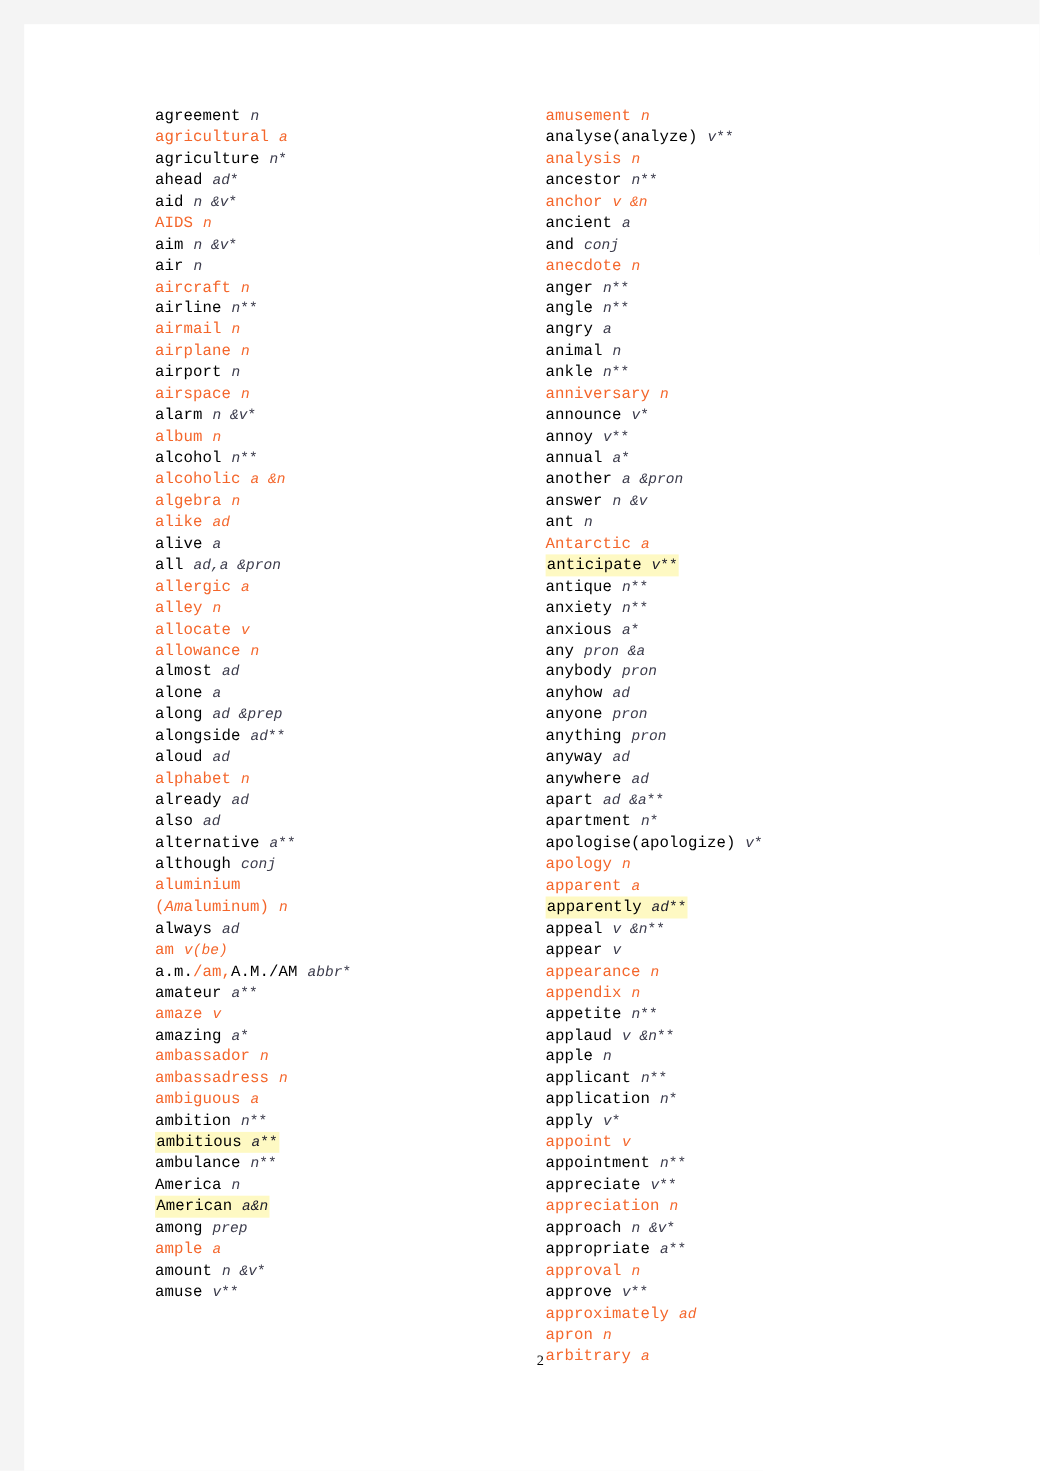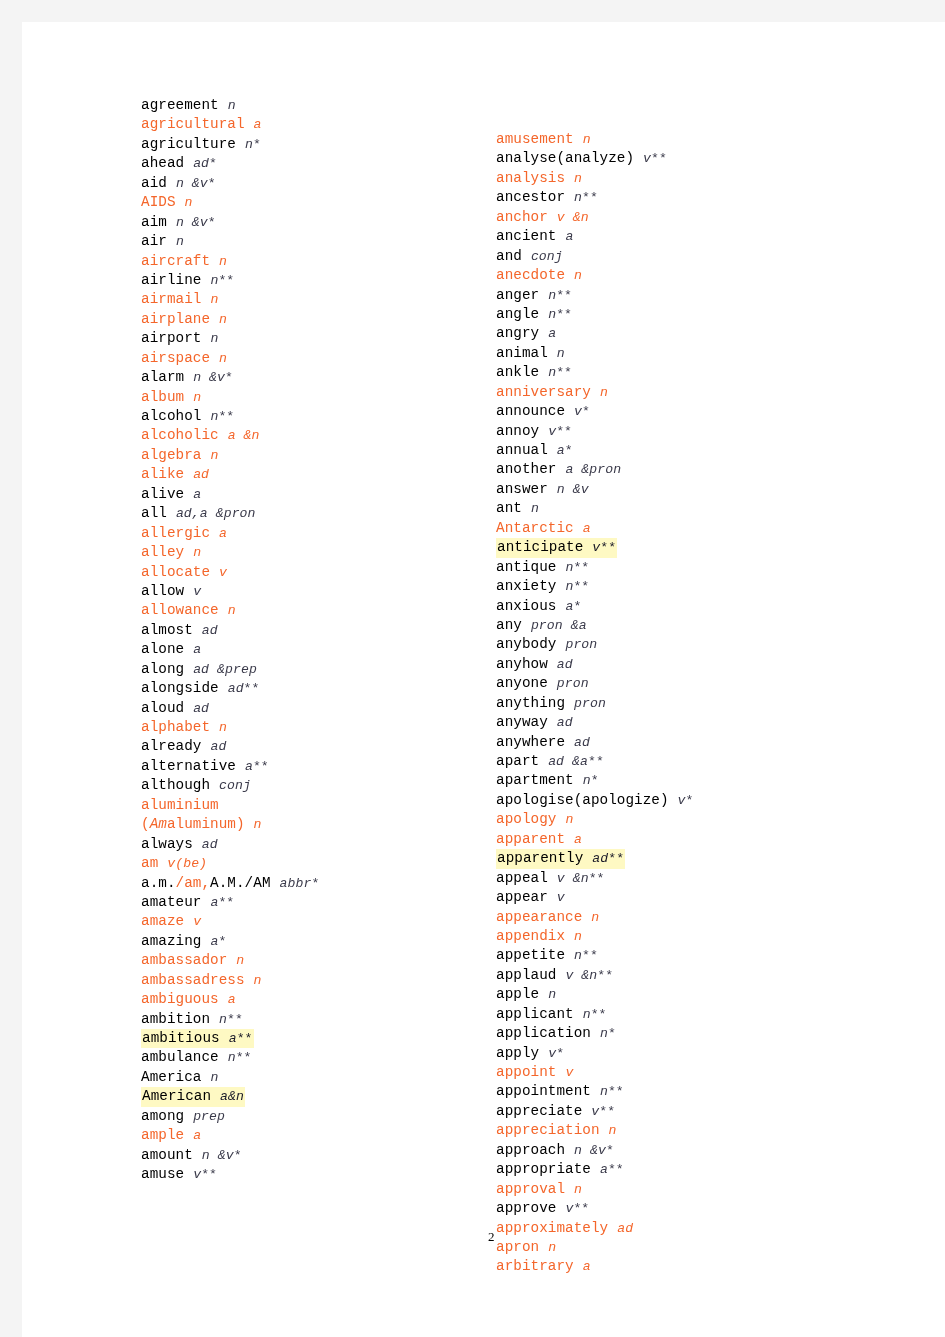--- a/index.html
+++ b/index.html
@@ -28,21 +28,21 @@
     top: 0;
     width: 923px;
     height: 1315px;
     font-family: Liberation Mono, monospace;
   }
   .col {
     position: absolute;
     top: 74px;
   }
   .col-left  { left: 119px; width: 330px; }
-  .col-right { left: 474px; width: 360px; margin-top: 34px; }
+  .col-right { left: 474px; width: 360px; }
 
   .entry {
     font-size: 14.3px;
     line-height: 19.45px;
     color: #000000;
     white-space: nowrap;
     height: 19.45px;
     letter-spacing: 0.05px;
   }
   .entry.orange { color: #f4662b; }
@@ -102,29 +102,29 @@
         <div class="entry hl-row"><span class="entry orange"><span class="w">album</span><span class="sp2"></span><span class="pos">n</span></span></div>
         <div class="entry hl-row"><span class="entry"><span class="w">alcohol</span><span class="sp2"></span><span class="pos">n</span><span class="stars">**</span></span></div>
         <div class="entry hl-row"><span class="entry orange"><span class="w">alcoholic</span><span class="sp2"></span><span class="pos">a  &amp;n</span></span></div>
         <div class="entry hl-row"><span class="entry orange"><span class="w">algebra</span><span class="sp2"></span><span class="pos">n</span></span></div>
         <div class="entry hl-row"><span class="entry orange"><span class="w">alike</span><span class="sp2"></span><span class="pos">ad</span></span></div>
         <div class="entry hl-row"><span class="entry"><span class="w">alive</span><span class="sp2"></span><span class="pos">a</span></span></div>
         <div class="entry hl-row"><span class="entry"><span class="w">all</span><span class="sp2"></span><span class="pos">ad,a  &amp;pron</span></span></div>
         <div class="entry hl-row"><span class="entry orange"><span class="w">allergic</span><span class="sp2"></span><span class="pos">a</span></span></div>
         <div class="entry hl-row"><span class="entry orange"><span class="w">alley</span><span class="sp2"></span><span class="pos">n</span></span></div>
         <div class="entry hl-row"><span class="entry orange"><span class="w">allocate</span><span class="sp2"></span><span class="pos">v</span></span></div>
-        <div class="entry hl-row"><span class="entry"><span class="w">allow</span><span class="sp2"></span><span class="pos">v</span></span></div>
         <div class="entry hl-row"><span class="entry orange"><span class="w">allowance</span><span class="sp2"></span><span class="pos">n</span></span></div>
         <div class="entry hl-row"><span class="entry"><span class="w">almost</span><span class="sp2"></span><span class="pos">ad</span></span></div>
         <div class="entry hl-row"><span class="entry"><span class="w">alone</span><span class="sp2"></span><span class="pos">a</span></span></div>
         <div class="entry hl-row"><span class="entry"><span class="w">along</span><span class="sp2"></span><span class="pos">ad  &amp;prep</span></span></div>
         <div class="entry hl-row"><span class="entry"><span class="w">alongside</span><span class="sp2"></span><span class="pos">ad</span><span class="stars">**</span></span></div>
         <div class="entry hl-row"><span class="entry"><span class="w">aloud</span><span class="sp2"></span><span class="pos">ad</span></span></div>
         <div class="entry hl-row"><span class="entry orange"><span class="w">alphabet</span><span class="sp2"></span><span class="pos">n</span></span></div>
         <div class="entry hl-row"><span class="entry"><span class="w">already</span><span class="sp2"></span><span class="pos">ad</span></span></div>
+        <div class="entry hl-row"><span class="entry"><span class="w">also</span><span class="sp2"></span><span class="pos">ad</span></span></div>
         <div class="entry hl-row"><span class="entry"><span class="w">alternative</span><span class="sp2"></span><span class="pos">a</span><span class="stars">**</span></span></div>
         <div class="entry hl-row"><span class="entry"><span class="w">although</span><span class="sp2"></span><span class="pos">conj</span></span></div>
         <div class="entry hl-row"><span class="entry orange"><span class="w">aluminium</span></span></div>
         <div class="entry hl-row"><span class="entry orange"><span class="w">(<i>Am</i>aluminum)</span><span class="sp2"></span><span class="pos">n</span></span></div>
         <div class="entry hl-row"><span class="entry"><span class="w">always</span><span class="sp2"></span><span class="pos">ad</span></span></div>
         <div class="entry hl-row"><span class="entry orange"><span class="w">am</span><span class="sp2"></span><span class="pos">v(be)</span></span></div>
         <div class="entry hl-row"><span class="entry"><span class="w"><span>a.m.</span><span style="color: rgb(244, 102, 43);">/</span><span style="color: rgb(244, 102, 43);">am</span><span style="color: rgb(244, 102, 43);">,</span><span>A.M.</span><span>/</span><span>AM</span></span><span class="sp2"></span><span class="pos">abbr</span><span class="stars">*</span></span></div>
         <div class="entry hl-row"><span class="entry"><span class="w">amateur</span><span class="sp2"></span><span class="pos">a</span><span class="stars">**</span></span></div>
         <div class="entry hl-row"><span class="entry orange"><span class="w">amaze</span><span class="sp2"></span><span class="pos">v</span></span></div>
         <div class="entry hl-row"><span class="entry"><span class="w">amazing</span><span class="sp2"></span><span class="pos">a</span><span class="stars">*</span></span></div>

